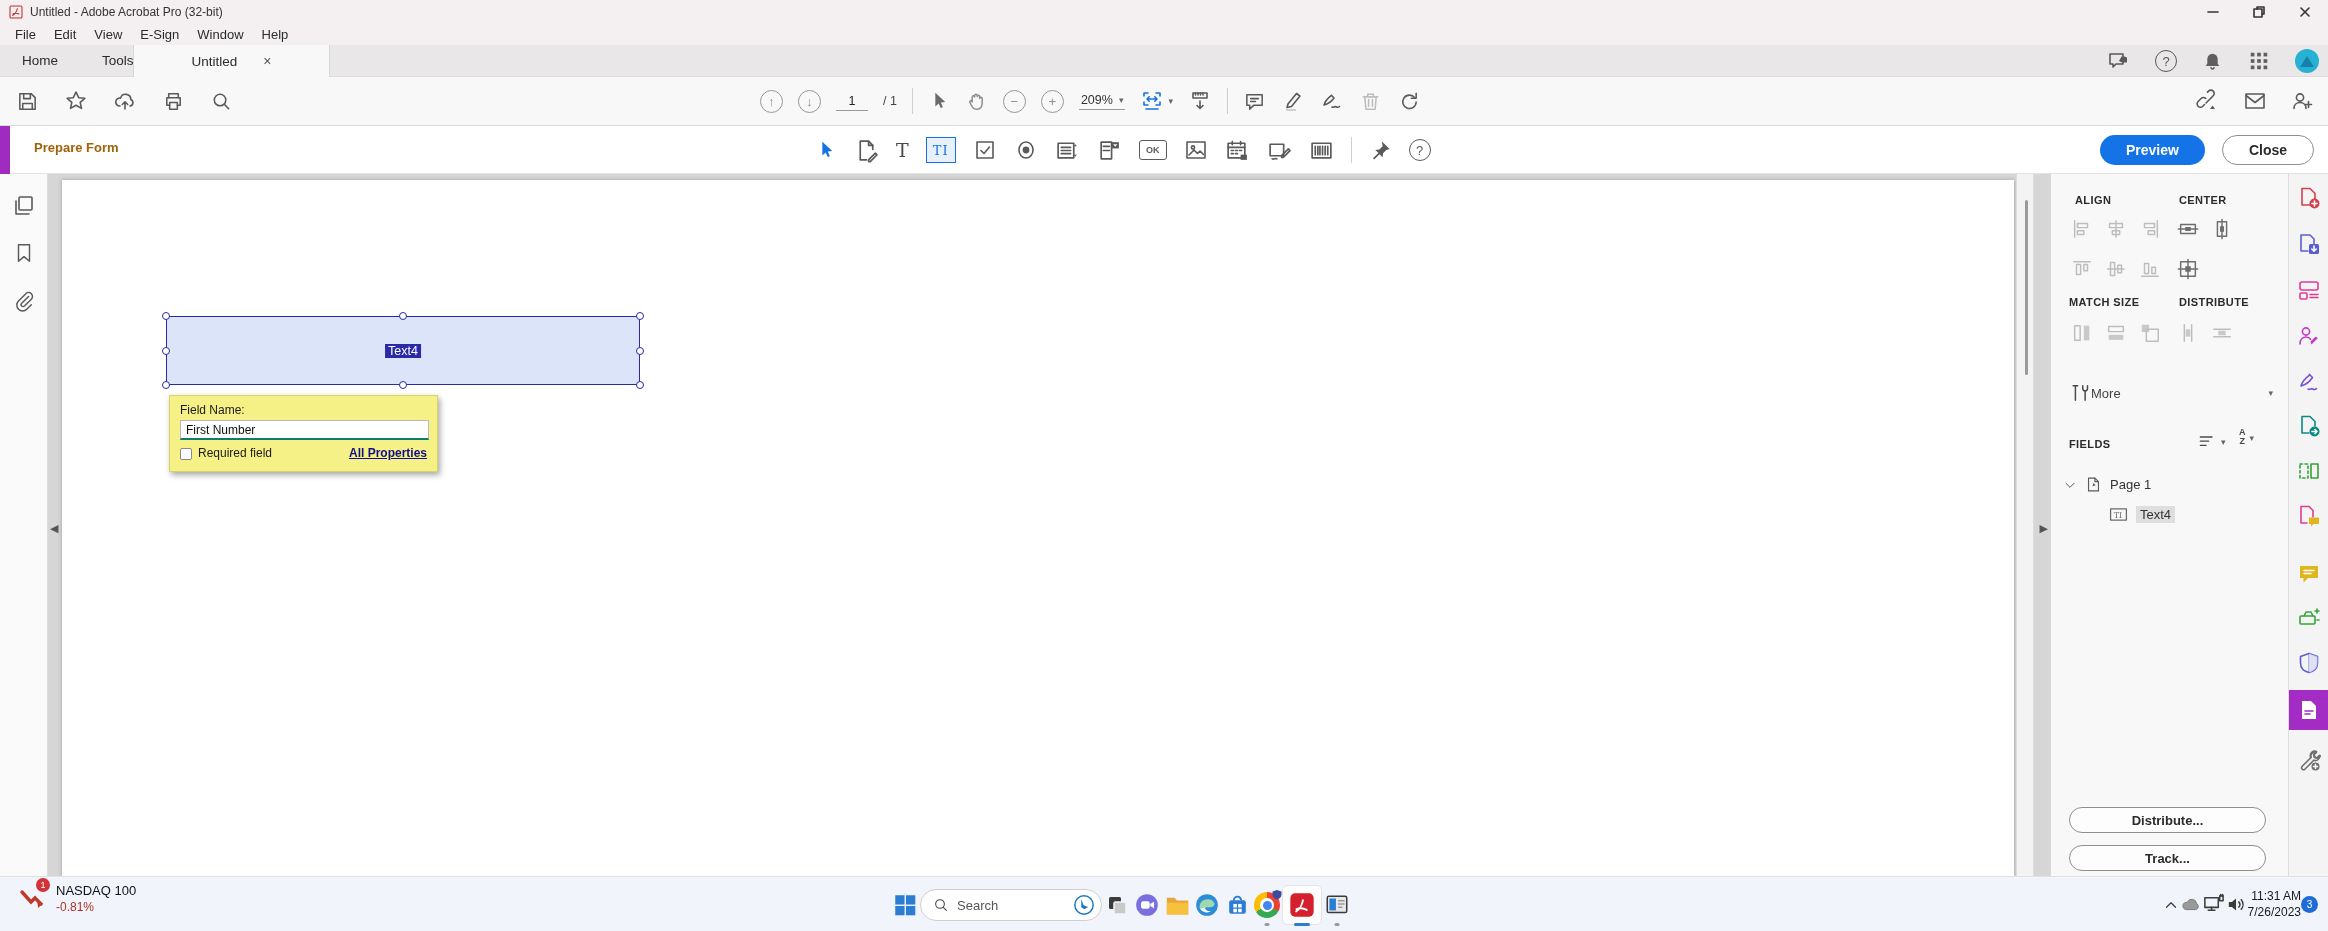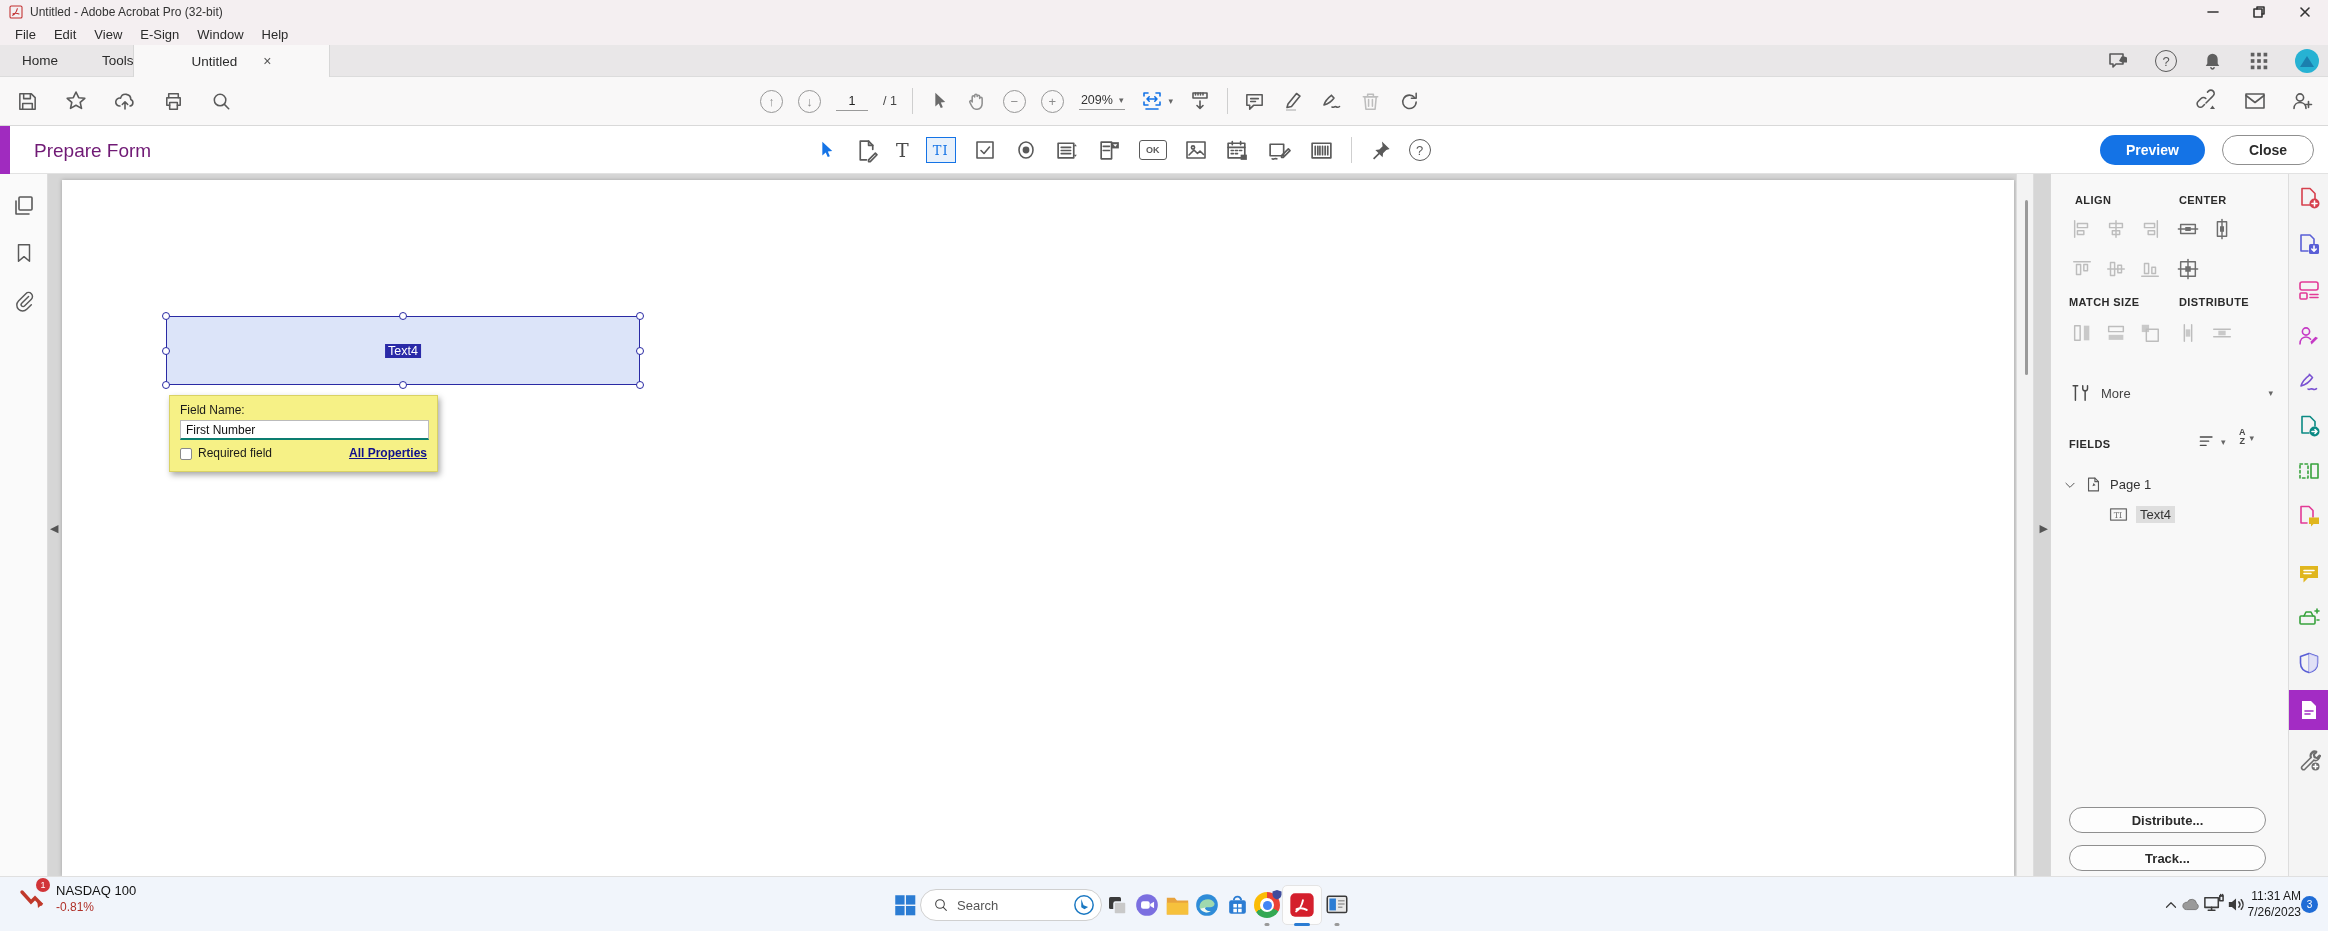--- a/index.html
+++ b/index.html
@@ -39,21 +39,21 @@
     font-size:12.5px; text-align:center; color:#222; font-family:"Liberation Sans",sans-serif; }
   .ratio { font-size:12.5px; color:#444; }
   .zoom-combo { display:flex; align-items:center; gap:6px; border-bottom:1px solid #9a9a9a; padding:0 2px 2px 2px; }
   .zoom-combo .z { font-size:12.5px; color:#333; }
   .caret { font-size:9px; color:#666; }
   .vdiv { width:1px; height:26px; background:#cfcfcf; }
 
   
   .pfbar { height:48px; background:#ffffff; border-bottom:1px solid #e2e2e2; position:relative; }
   .pf-stripe { position:absolute; left:0; top:0; width:10px; height:48px; background:#a02bbf; }
-  .pf-title { position:absolute; left:34px; top:14px; font-size:19px; font-weight:normal; color:#701a75; }
+  .pf-title { position:absolute; left:34px; top:14px; font-size:13px; font-weight:bold; color:#a16207; }
   .pf-tools { position:absolute; left:815px; top:0; height:48px; display:flex; align-items:center; gap:17px; }
   .tool-sel { width:30px; height:26px; background:#e8f1fb; border:1.5px solid #1473e6; display:flex; align-items:center; justify-content:center; }
   .tool-sel span { font-family:"DejaVu Serif", serif; font-size:13px; color:#1473e6; letter-spacing:1px; }
   .t-glyph { font-size:19px; color:#4a4a4a; font-family:"DejaVu Serif", serif; }
   .okbox { width:28px; height:20px; border:1.6px solid #5a5a5a; border-radius:3px; color:#5a5a5a;
     font-size:9px; font-weight:bold; display:flex; align-items:center; justify-content:center; }
   .helpc { width:22px; height:22px; border:1.7px solid #5a5a5a; border-radius:50%; color:#5a5a5a;
     font-size:13px; display:flex; align-items:center; justify-content:center; }
   .pf-right { position:absolute; right:14px; top:0; height:48px; display:flex; align-items:center; gap:17px; }
   .btn-pill { height:30px; border-radius:15px; font-size:14px; font-weight:bold; padding:0 26px;
@@ -510,21 +510,21 @@
       <line x1="3" y1="8" x2="21" y2="8"></line>
         <line x1="3" y1="16" x2="21" y2="16"></line>
         <rect x="8" y="9.5" width="8" height="5" fill="#c9c9c9" stroke="none"></rect>
     </svg>
 
     <div class="abs" style="left:18px;top:208px;width:204px;display:flex;align-items:center">
       <svg class="ic" width="22" height="22" viewBox="0 0 24 24" style="stroke:#4a4a4a">
         <path d="M7 4 v8 M4.5 4 h5 M7 12 v8"></path>
           <path d="M15 4 v3 a2.6 2.6 0 0 0 5.2 0 V4 M17.6 9.6 V20"></path>
       </svg>
-      <span class="more-label" style="margin-left:10px">More</span>
+      <span class="more-label" style="">More</span>
       <span class="caret" style="margin-left:auto">▾</span>
     </div>
 
     <span class="rp-h abs" style="left:18px;top:264px">FIELDS</span>
     <div class="abs" style="left:146px;top:258px;display:flex;align-items:center;gap:4px">
       <svg class="ic" width="20" height="20" viewBox="0 0 24 24" style="stroke:#4a4a4a">
         <path d="M4 6 h14 M4 11 h10 M4 16 h7"></path>
       </svg>
       <span class="caret">▾</span>
     </div>

